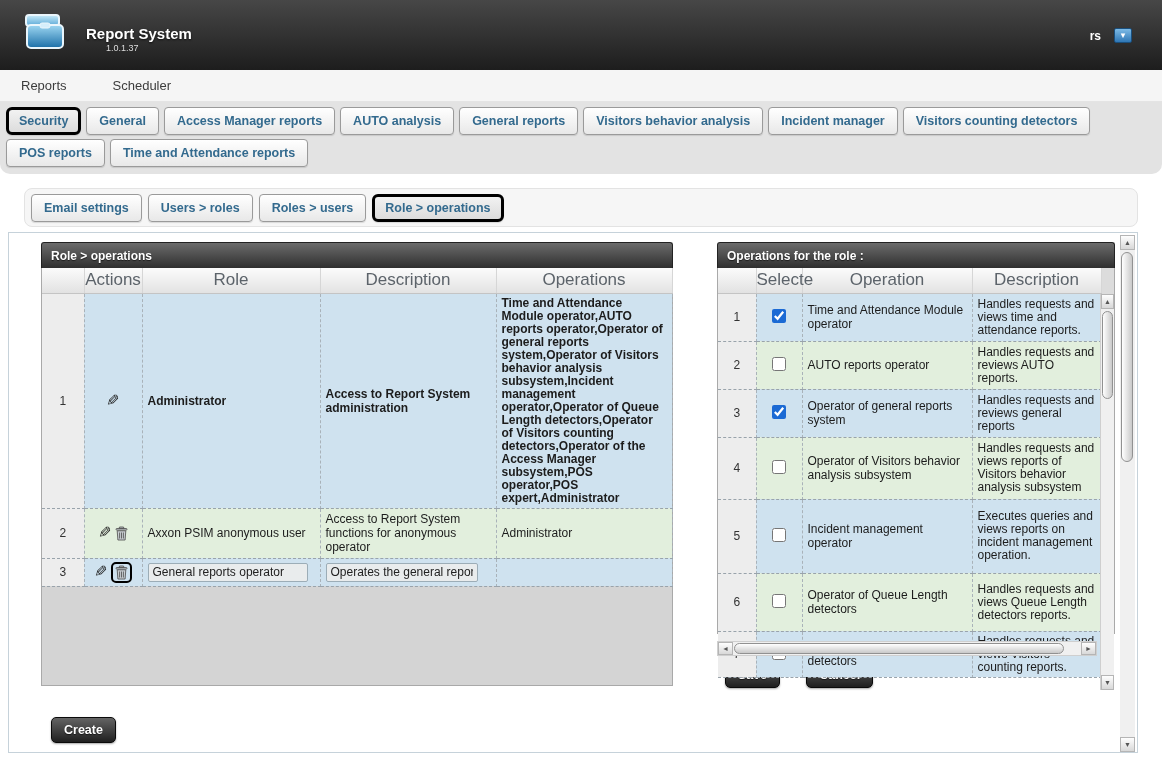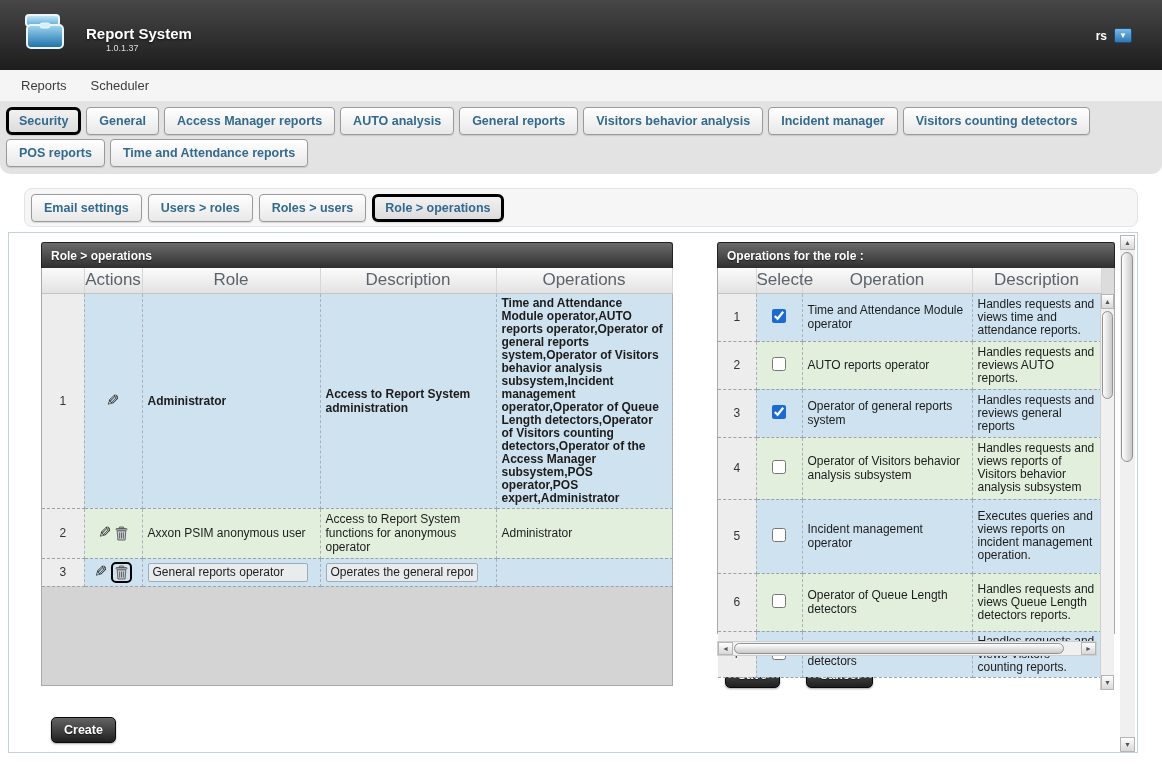--- a/index.html
+++ b/index.html
@@ -6,29 +6,29 @@
   body { font-family: "Liberation Sans", "DejaVu Sans", sans-serif; background: #fff; }
   #app { position: relative; width: 1162px; height: 769px; background: #fff; overflow: hidden; }
 
   
   .app-header { position: absolute; left: 0; top: 0; width: 1162px; height: 70px;
     background: linear-gradient(#474747, #1d1d1d); }
   .logo { position: absolute; left: 22px; top: 12px; }
   .title-block { position: absolute; left: 86px; top: 25px; }
   .app-title { color: #fff; font-size: 15px; font-weight: bold; text-shadow: 0 1px 2px rgba(0,0,0,.7); }
   .app-version { color: #ddd; font-size: 9px; margin-top: 1px; margin-left: 20px; }
-  .user-area { position: absolute; right: 30px; top: 28px; display: flex; align-items: flex-end; gap: 7px; }
+  .user-area { position: absolute; right: 30px; top: 28px; display: flex; align-items: flex-end; gap: 13px; }
   .user-name { color: #fff; font-size: 12px; font-weight: bold; }
   .user-menu-btn { width: 18px; height: 15px; background: linear-gradient(#7cbae6, #2f77b5);
     border: 1px solid #1a4f7d; border-radius: 2px; display: flex; align-items: center; justify-content: center; cursor: pointer; }
   .caret { color: #fff; font-size: 9px; line-height: 1; }
 
   
   .menubar { position: absolute; left: 0; top: 70px; width: 1162px; height: 32px; background: #f5f5f5;
-    display: flex; align-items: center; padding-left: 21px; gap: 24px; border-bottom: 1px solid #e4e4e4; }
+    display: flex; align-items: center; padding-left: 21px; gap: 46px; border-bottom: 1px solid #e4e4e4; }
   .menu-item { font-size: 13px; color: #3c3c3c; cursor: pointer; }
 
   
   .tabstrip { position: absolute; left: 0; top: 102px; width: 1162px; height: 72px; background: #e3e3e3;
     border-radius: 0 0 10px 10px; padding: 5px 4px; }
   .tabrow { display: flex; gap: 5px; margin-bottom: 4px; padding-left: 2px; }
   .tab { display: inline-flex; align-items: center; height: 28px; padding: 0 12px;
     background: linear-gradient(#ffffff, #e8e8e8); border: 1px solid #9a9a9a; border-radius: 4px;
     color: #336a8e; font-size: 12.5px; font-weight: bold; cursor: pointer; white-space: nowrap;
     box-shadow: 0 1px 1px rgba(0,0,0,.12); }

